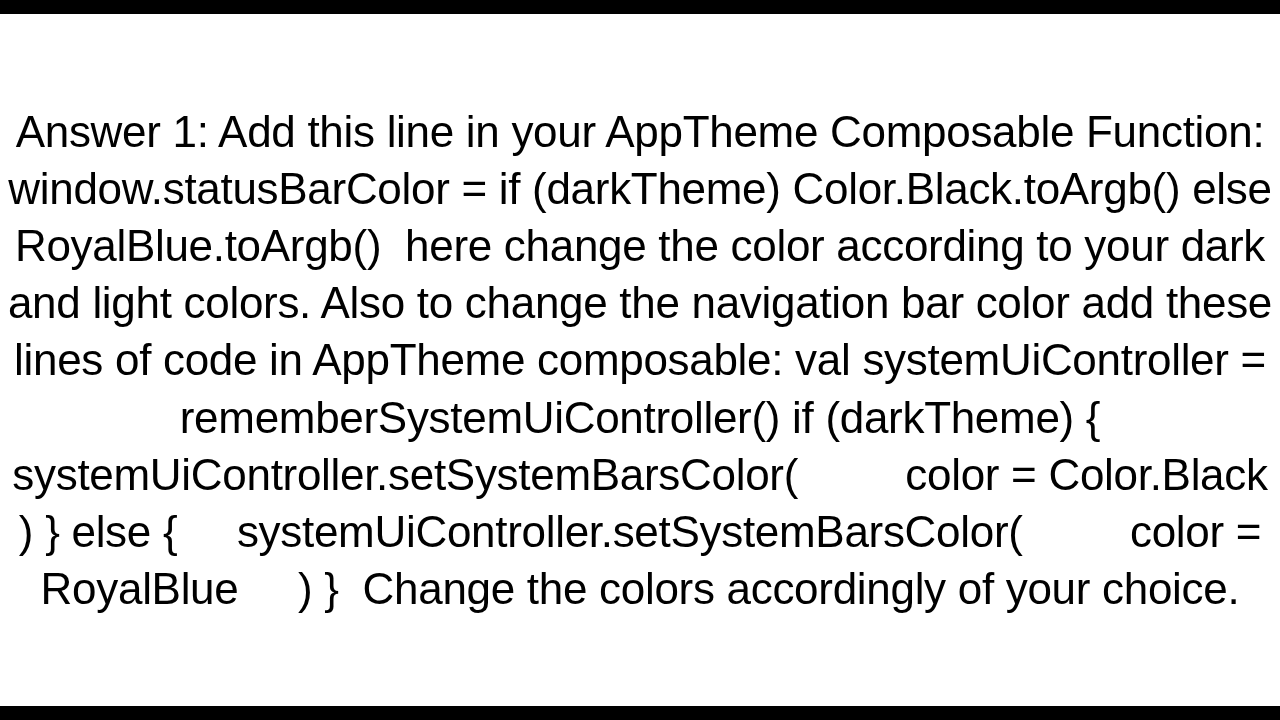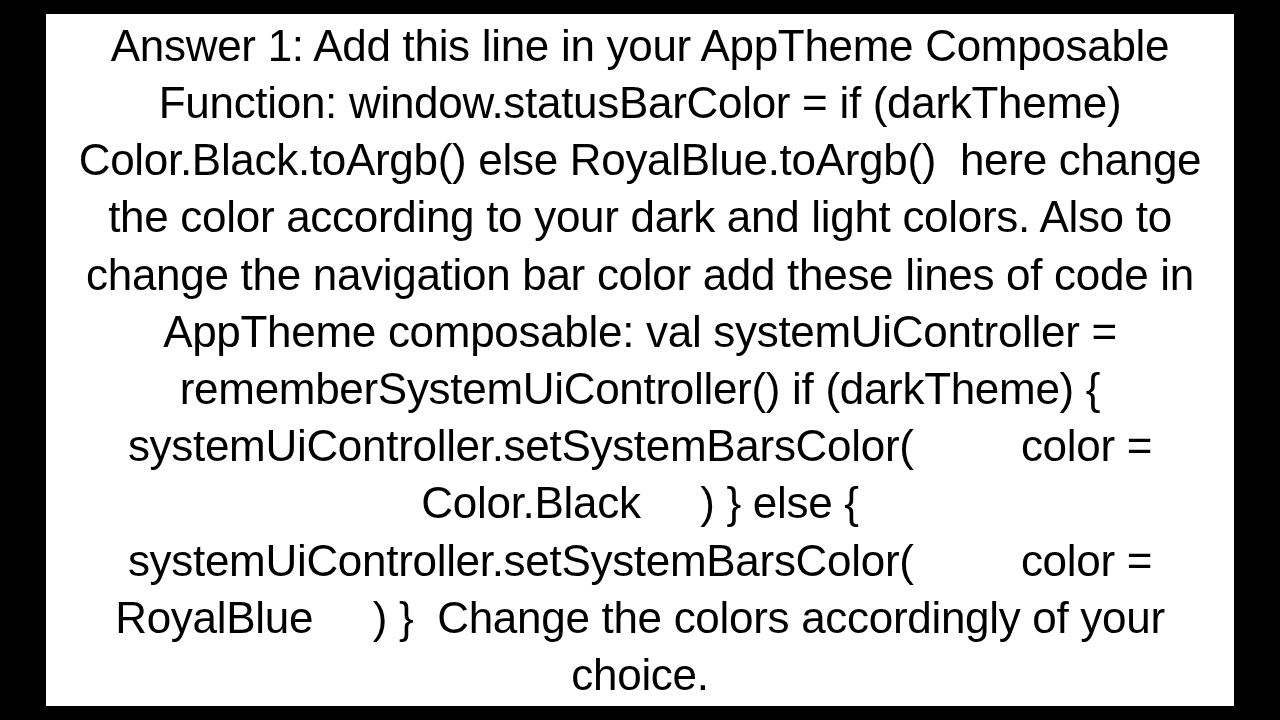--- a/index.html
+++ b/index.html
@@ -10,21 +10,21 @@
     body {
       width: 1280px;
       height: 720px;
       background: #000000;
       display: flex;
       align-items: center;
       justify-content: center;
       overflow: hidden;
     }
     .content-area {
-      width: 1188px;
+      width: 1280px;
       height: 692px;
       background: #ffffff;
       display: flex;
       align-items: center;
       justify-content: center;
       padding: 0;
     }
     .answer-text {
       font-family: Arial, Helvetica, sans-serif;
       font-size: 44px;

